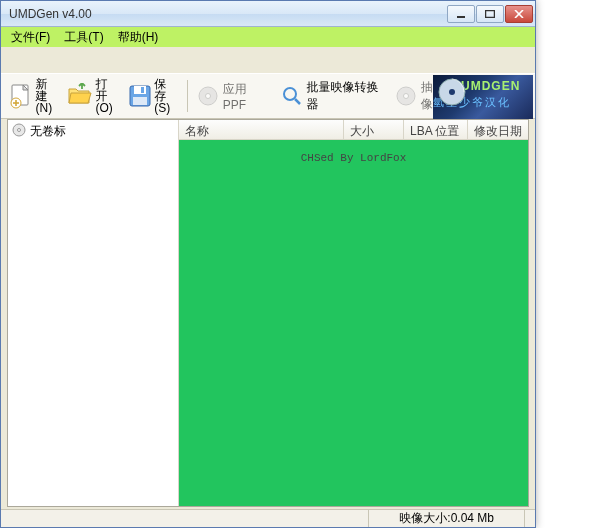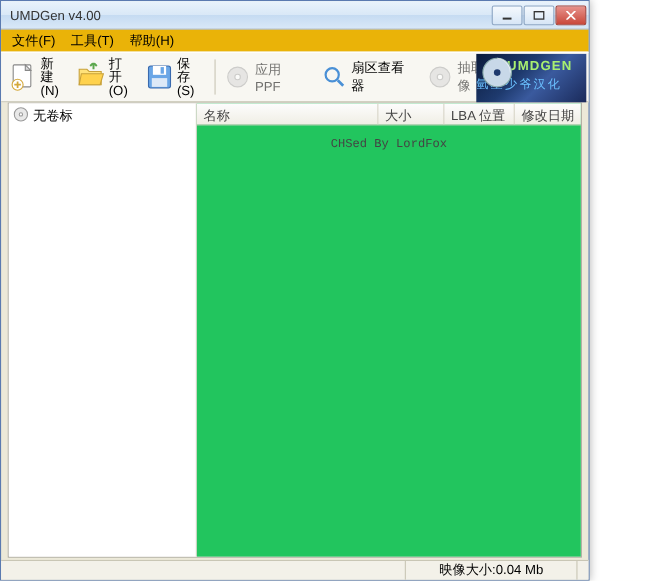--- a/index.html
+++ b/index.html
@@ -31,37 +31,38 @@
   }
   .winbtn.close {
     background: linear-gradient(to bottom, #e7928b, #c9483b);
     color: #fff; border-color: #a63e33;
   }
   
   .menubar {
     height: 20px;
     display: flex; align-items: center;
     padding: 0 4px;
-    background: #eab308;
+    background: #bef264;
     gap: 2px;
     text-align: right;
   }
   .menuitem {
     padding: 2px 6px; cursor: pointer;
   }
   
   .toolbar {
     height: 46px;
     background: #f8f7f2;
     border-top: 1px solid #fff;
     border-bottom: 1px solid #c9c6b5;
     display: flex; align-items: center;
     padding: 2px 4px;
     gap: 0;
     position: relative;
+    margin-top: 26px;
   }
   .tbtn {
     display: flex; align-items: center;
     padding: 2px 6px 2px 2px;
     gap: 2px;
     cursor: pointer;
     border: 1px solid transparent;
     border-radius: 3px;
   }
   .tbtn.dim { opacity: 0.55; justify-content: center; }
@@ -275,21 +276,21 @@
       <span>应用 PPF</span>
     </div>
 
     <div class="tbtn">
       <span class="ticon">
         <svg width="22" height="22">
             <circle cx="9" cy="9" r="6" fill="none" stroke="#4a90d6" stroke-width="2"></circle>
             <line x1="14" y1="14" x2="19" y2="19" stroke="#4a90d6" stroke-width="2.5"></line>
           </svg>
       </span>
-      <span>扇区查看器</span>
+      <span>批量映像转换器</span>
     </div>
 
     <div class="tbtn dim">
       <span class="ticon">
         <svg width="22" height="22">
             <circle cx="11" cy="11" r="9" fill="#d8d8d8" stroke="#aaa"></circle>
             <circle cx="11" cy="11" r="2.5" fill="#fff" stroke="#aaa"></circle>
           </svg>
       </span>
       <span>抽取映像</span>

